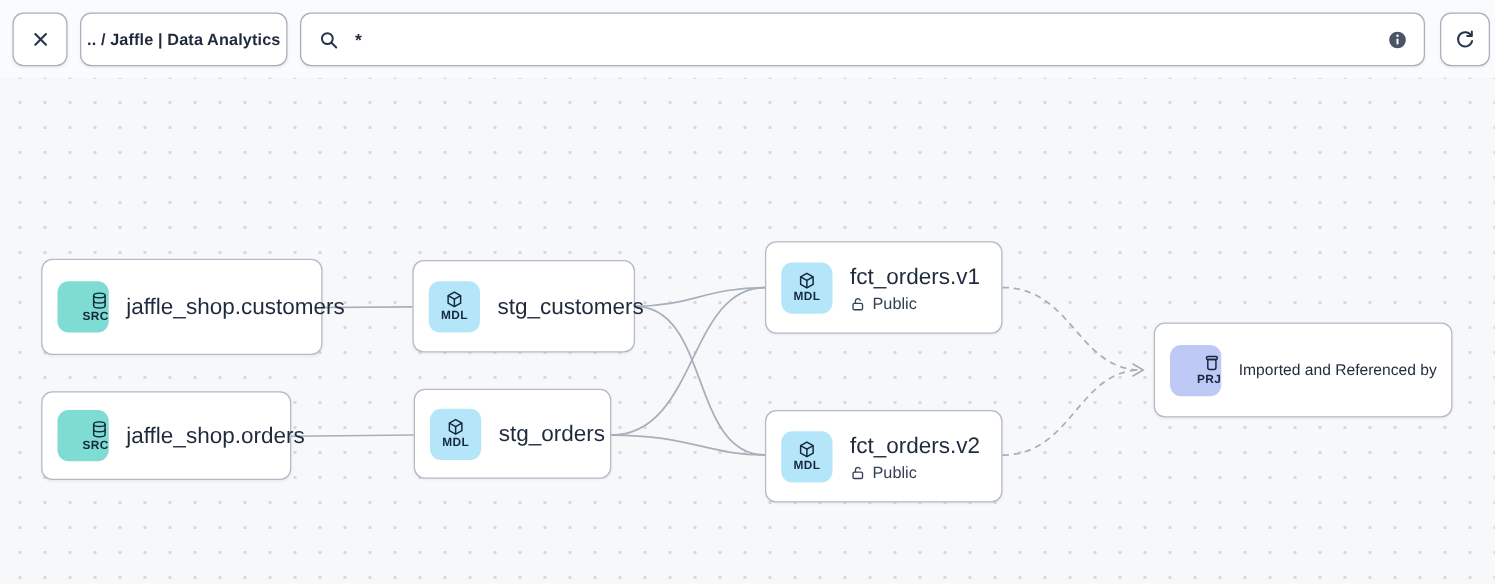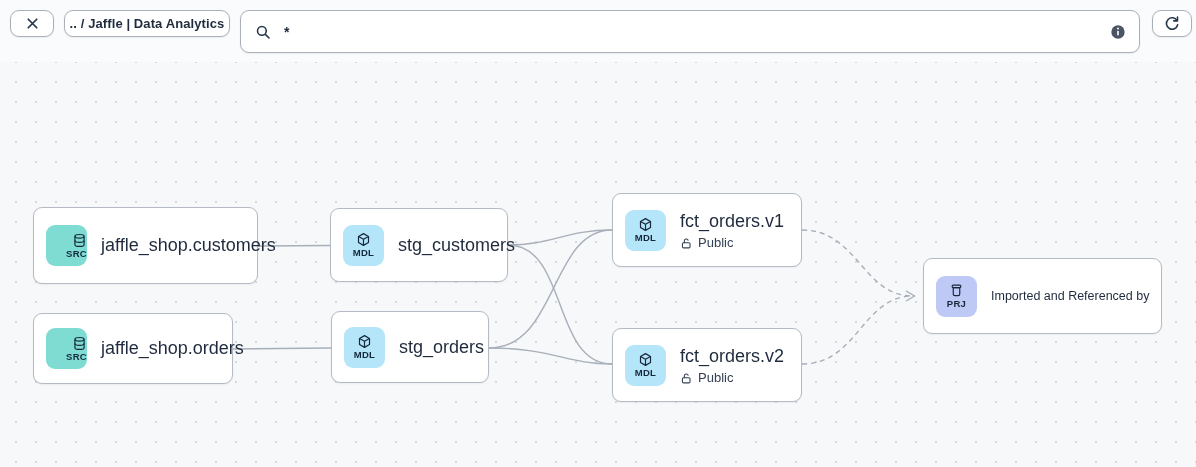--- a/index.html
+++ b/index.html
@@ -8,21 +8,21 @@
     font-family: "Liberation Sans", "DejaVu Sans", sans-serif;
     background: #FAFBFC;
     color: var(--text, #1F2B3D);
     overflow: hidden;
   }
   #stage { position: relative; width: 1196px; height: 467px; }
 
   
   #topbar { position: absolute; left: 0; top: 0; width: 1196px; height: 62px; background: #FAFBFC; z-index: 3; }
   .bar-btn {
-    position: absolute; top: 10px; height: 27px;
+    position: absolute; top: 10px; height: 43px;
     background: #FFFFFF; border: 1.5px solid #A9B0BB; border-radius: 9px;
     display: flex; align-items: center; justify-content: center;
     box-shadow: 0 1px 2px rgba(16,24,40,.07);
     cursor: pointer;
   }
   #close-btn { left: 10px; width: 44px; }
   #breadcrumb-btn { left: 64px; width: 166px; font-size: 13px; font-weight: 700; letter-spacing: .1px; }
   #search-box {
     position: absolute; left: 240px; top: 10px; width: 900px; height: 43px;
     background: #FFFFFF; border: 1.5px solid #A9B0BB; border-radius: 9px;
@@ -51,21 +51,21 @@
     display: flex; align-items: center; gap: 14px; padding: 0 12px;
     box-shadow: 0 1px 2px rgba(16,24,40,.05);
     cursor: pointer;
   }
   .badge {
     width: 41px; height: 41px; border-radius: 9px; flex: 0 0 41px;
     display: flex; flex-direction: column; align-items: center; justify-content: center; gap: 1px;
   }
   .badge-src { background: var(--src-badge, #7EDCD3); align-items: flex-end; }
   .badge-mdl { background: var(--mdl-badge, #B5E5F9); }
-  .badge-prj { background: var(--prj-badge, #BFC9F6); }
+  .badge-prj { background: var(--prj-badge, #BFC9F6); align-items: flex-end; }
   .badge-text { font-size: 9.5px; font-weight: 700; color: #16283C; letter-spacing: .3px; line-height: 1; }
   .node-label { font-size: 18px; color: var(--text, #1F2B3D); white-space: nowrap; }
   .node-col { display: flex; flex-direction: column; gap: 3px; }
   .access-row { display: flex; align-items: flex-end; gap: 5px; font-size: 13px; color: #334155; }
   .prj-caption { font-size: 12.5px; color: #1F2B3D; white-space: nowrap; }
   .prj-label { font-size: 16.5px; color: #1F2B3D; white-space: nowrap; }
 </style>
 </head>
 <body>
 

